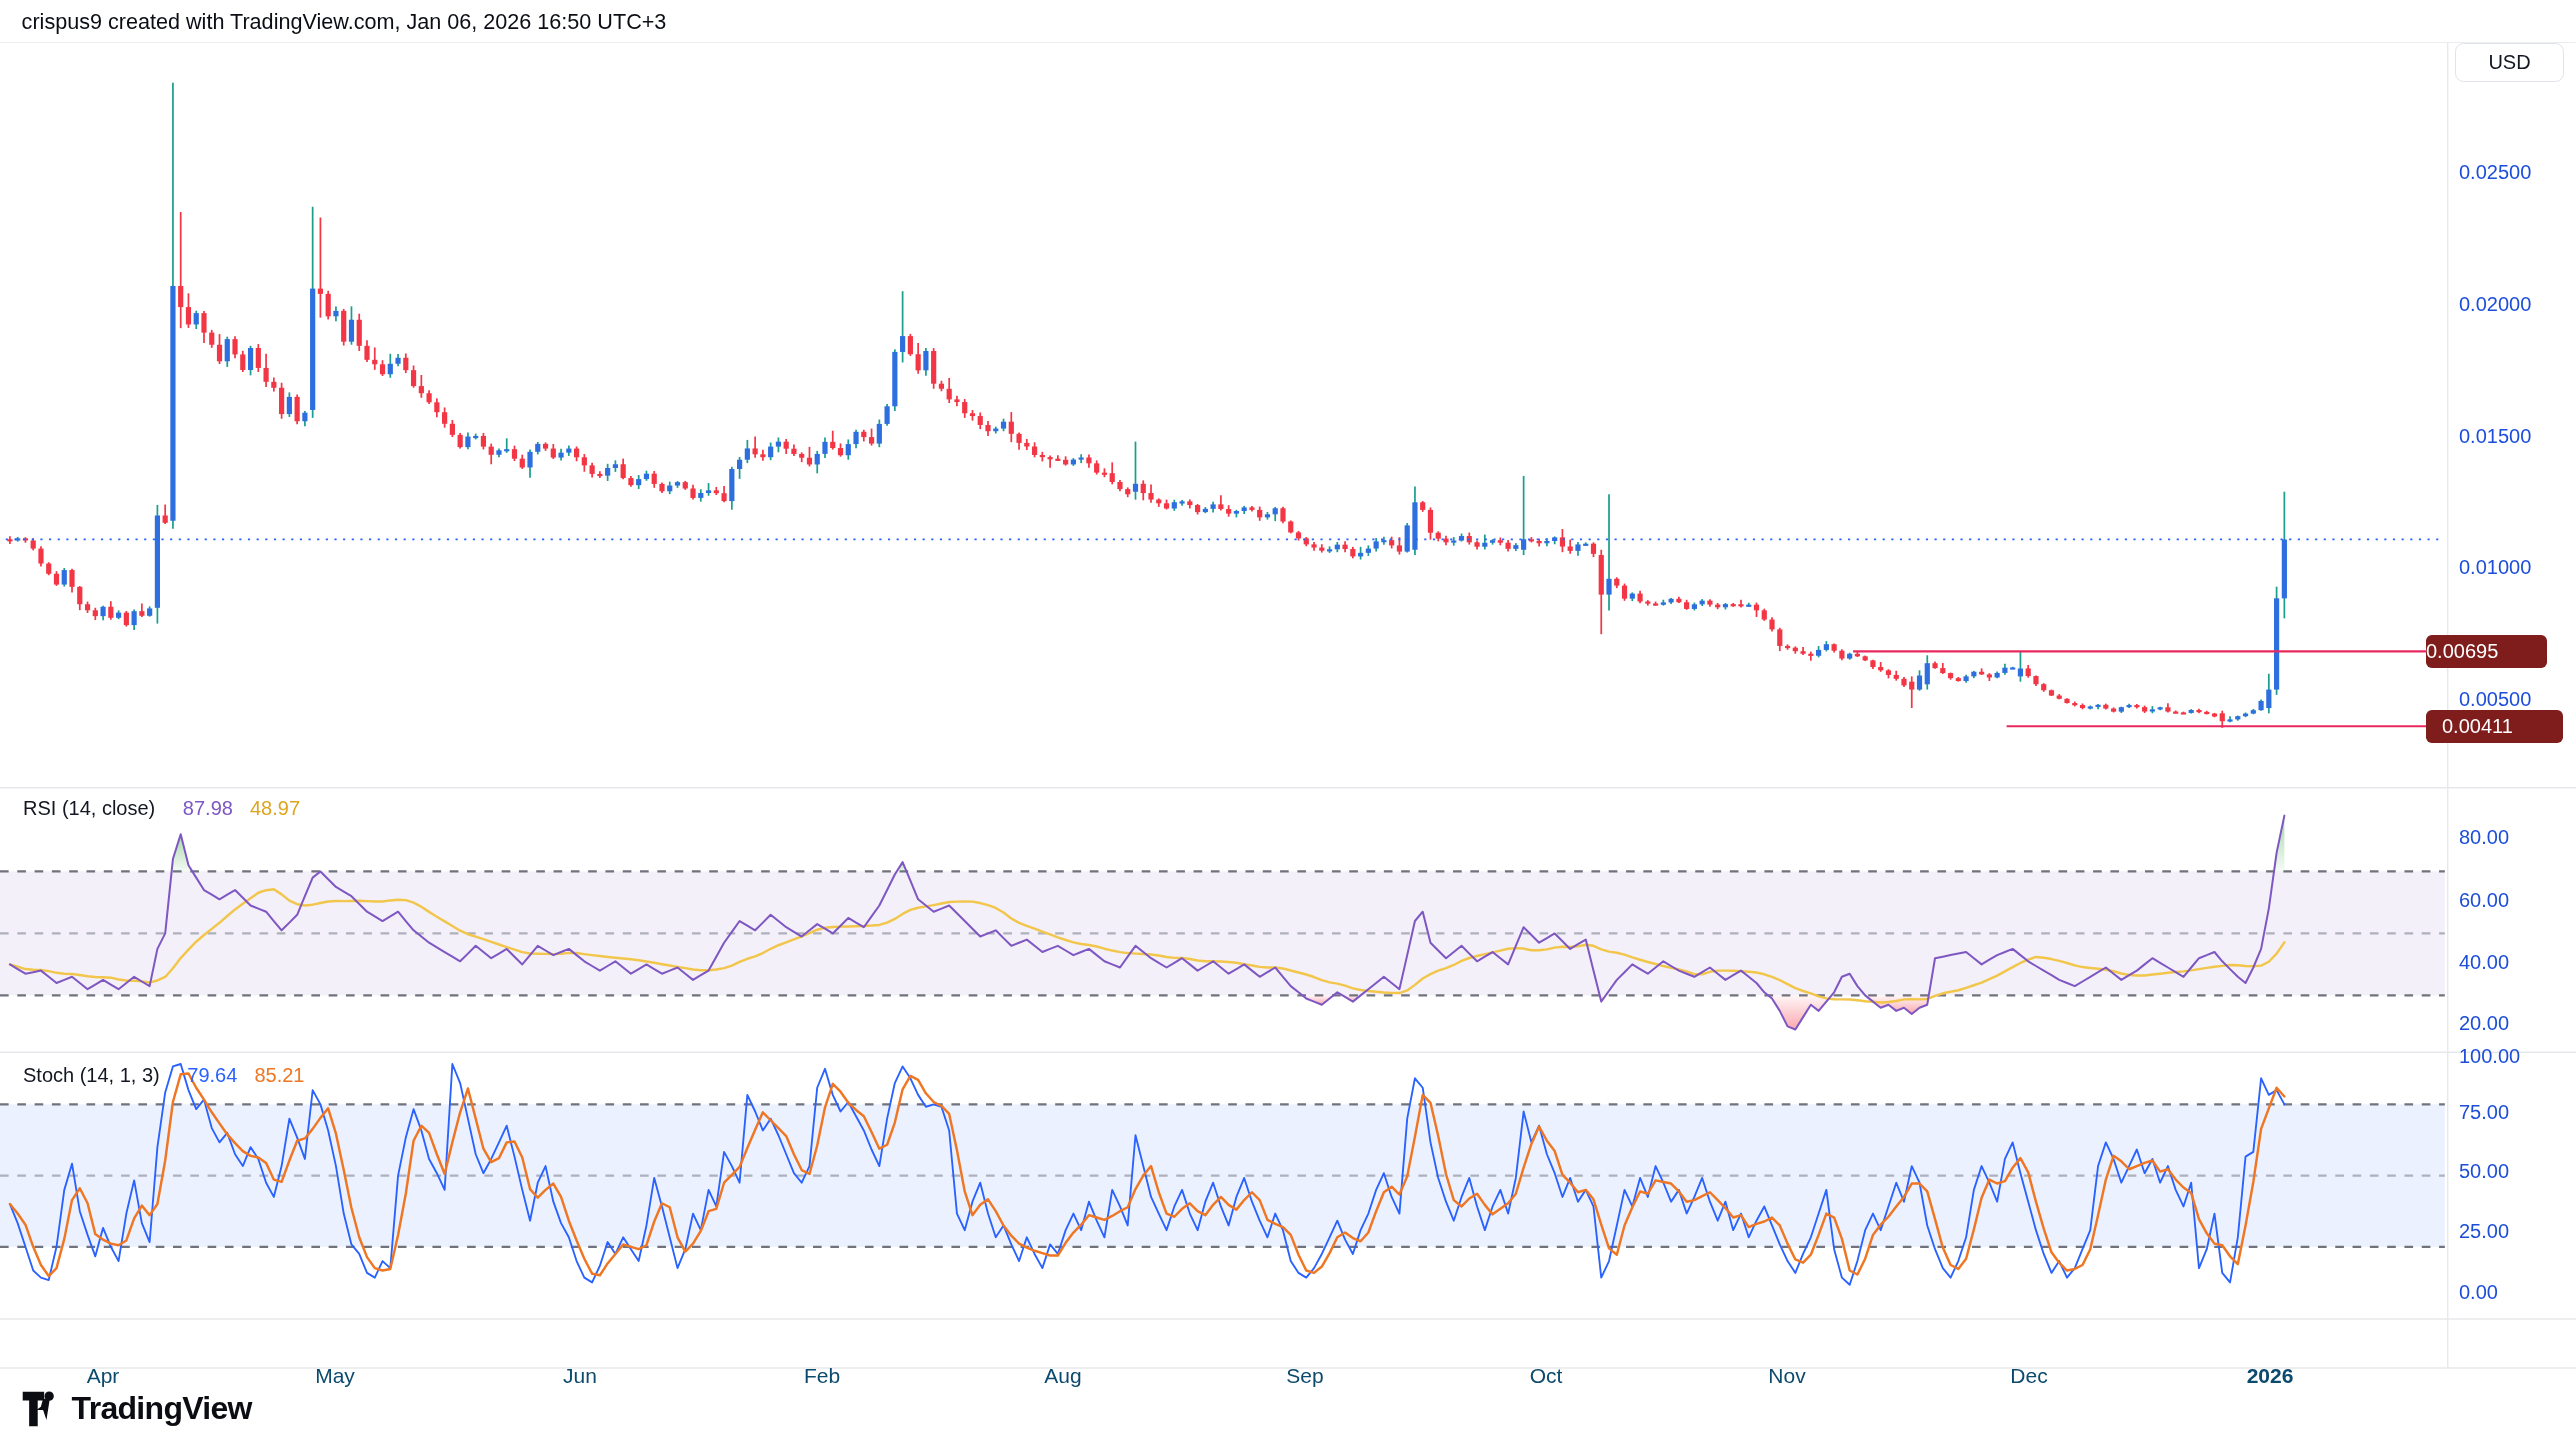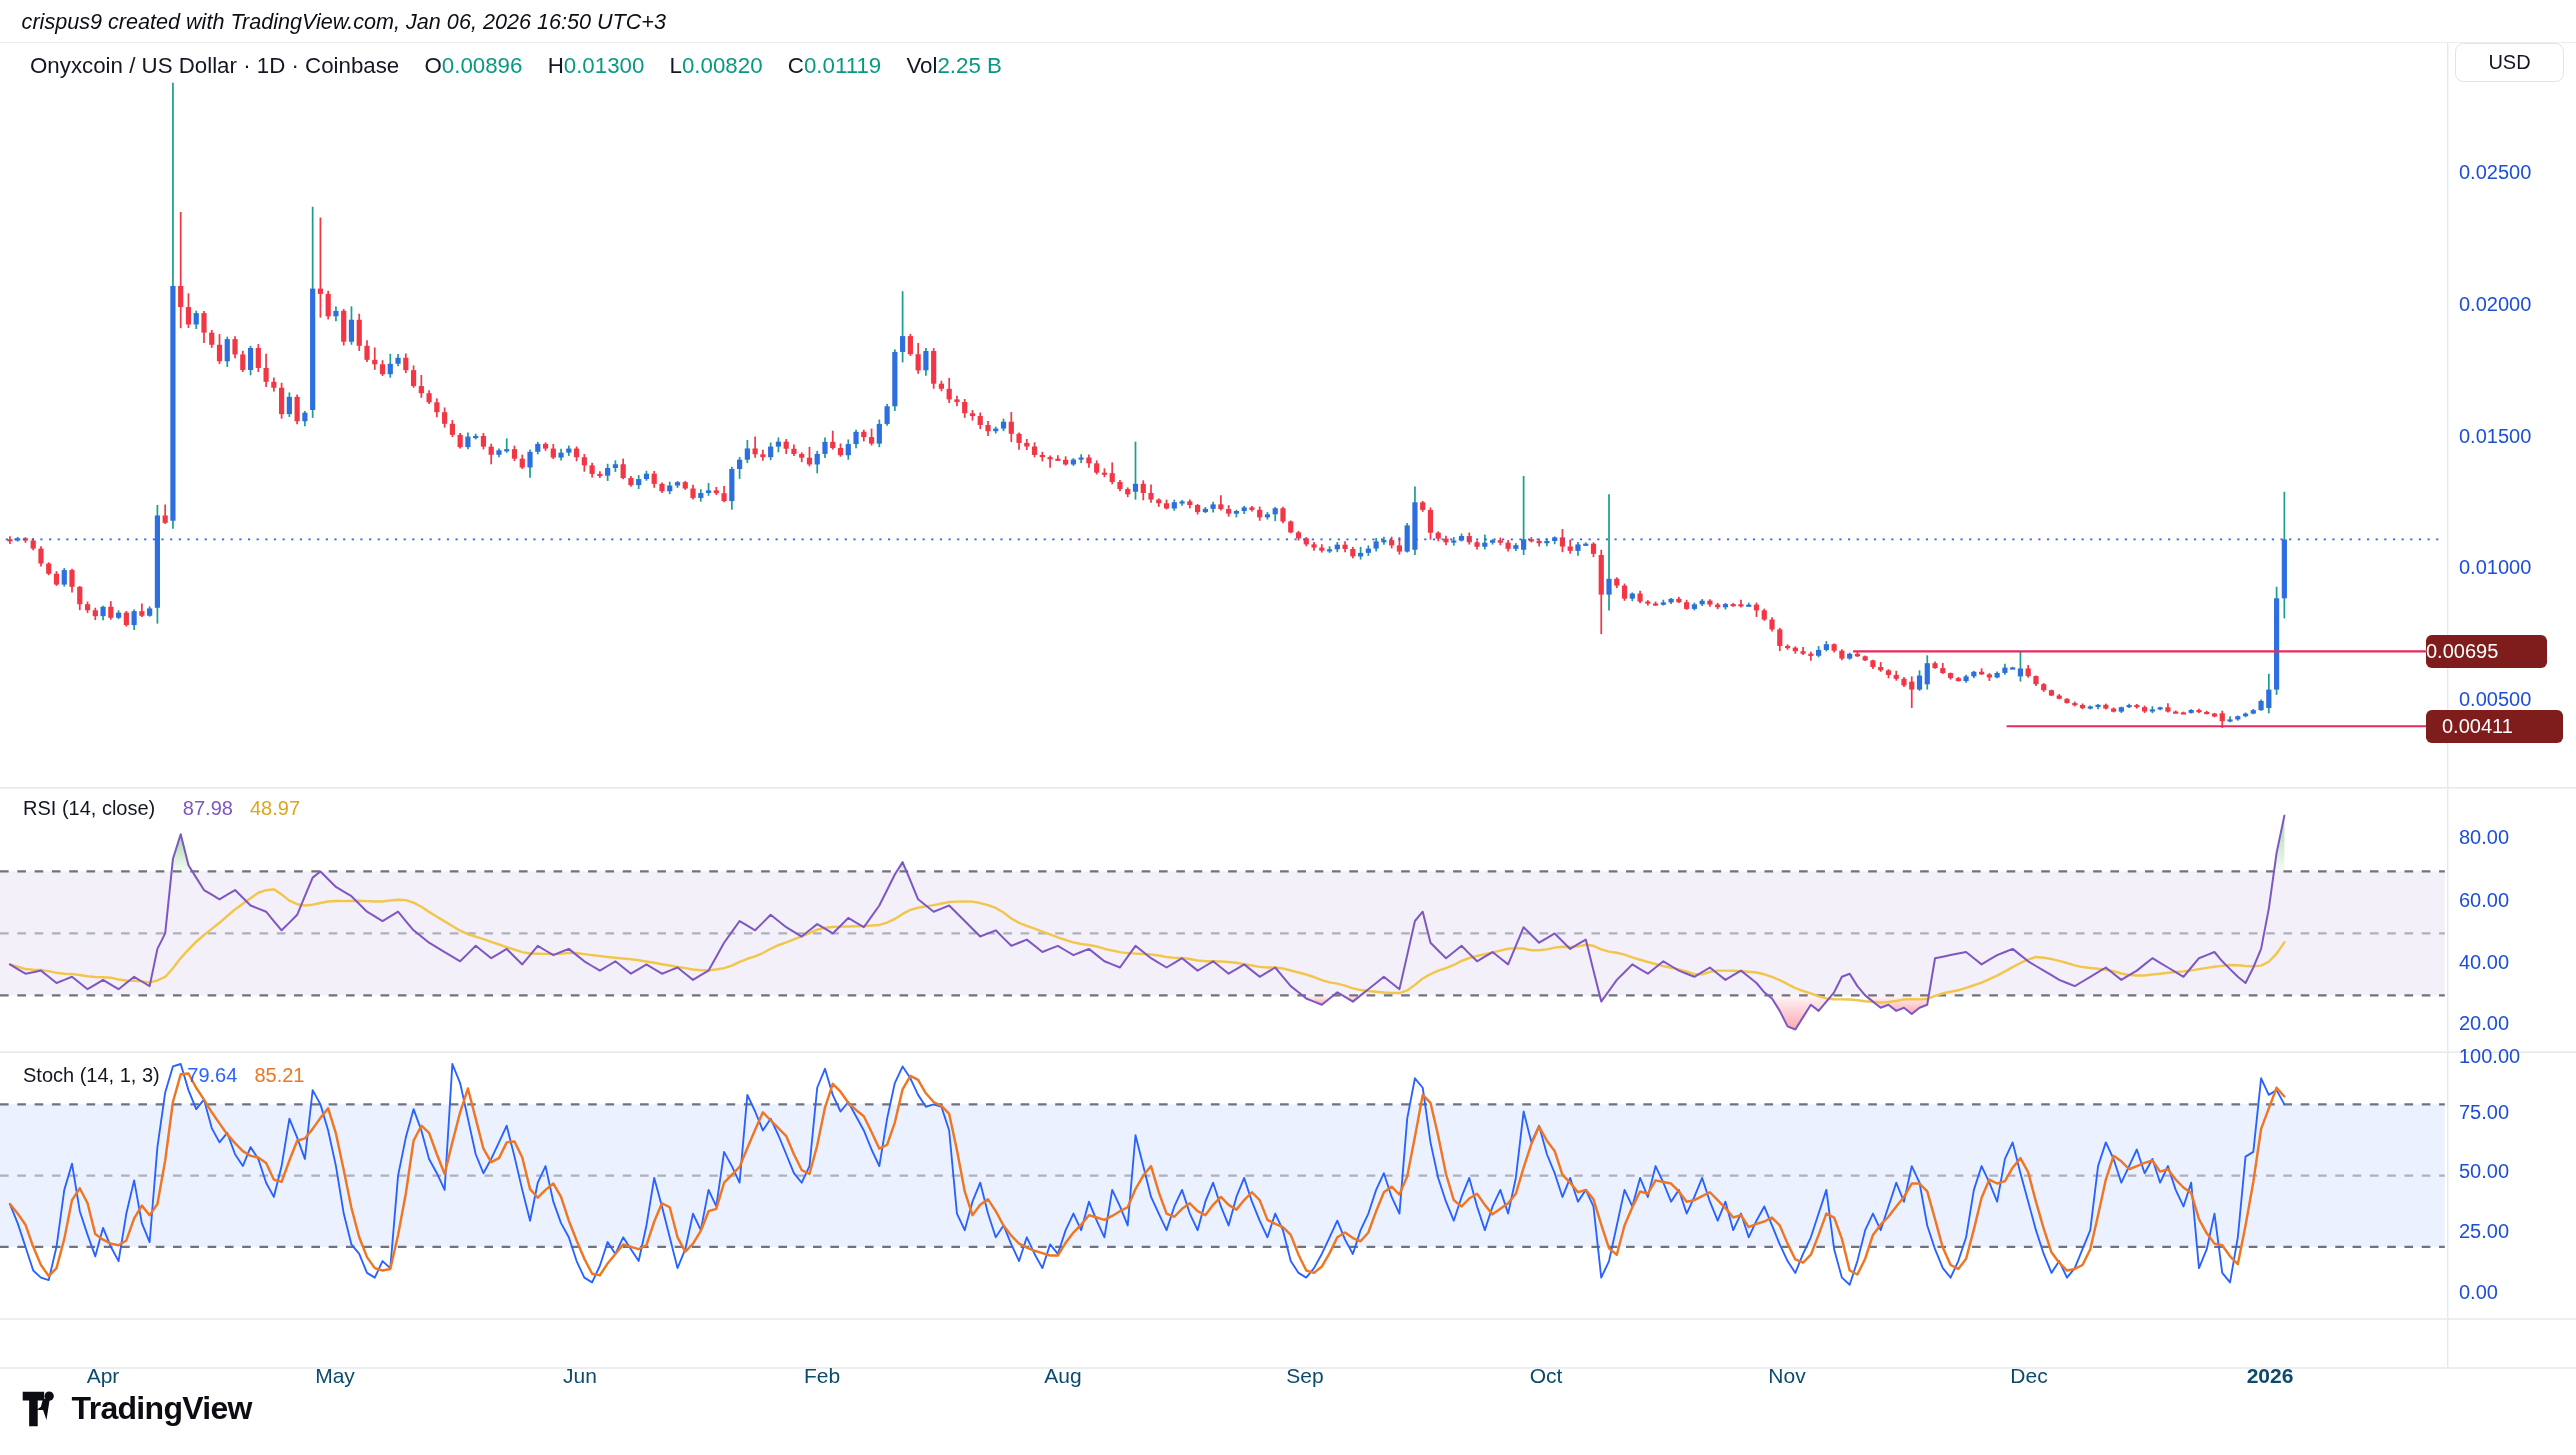--- a/index.html
+++ b/index.html
@@ -1,19 +1,19 @@
 <!DOCTYPE html>
 <html style="font-size:11.5px"><head>
 <meta charset="utf-8">
 <style>
   html,body{margin:0;padding:0;background:#fff;}
   .page{position:relative;width:2576px;height:1456px;background:#ffffff;overflow:hidden;
         font-family:"Liberation Sans","DejaVu Sans",sans-serif;color:#131722;}
   .abs{position:absolute;}
-  .topbar{left:0;top:0;width:2576px;height:42px;border-bottom:1.4px solid #ECEDEF;background:#fff;font-style:italic;}
+  .topbar{left:0;top:0;width:2576px;height:42px;border-bottom:1.4px solid #ECEDEF;background:#fff;}
   .attribution{left:21.6px;top:8.6px;font-size:21.6px;color:#0b0e14;white-space:nowrap;}
   .symbol-header{left:30px;top:53px;font-size:22.3px;white-space:nowrap;}
   .symbol-header .val{color:#089981;}
   .symbol-header .lbl{color:#131722;margin-left:19px;}
   .usd-btn{left:2455px;top:43px;width:107px;height:37px;border:1.4px solid #E0E3EB;border-radius:8.6px;
            background:#fff;font-size:20px;line-height:37px;text-align:center;color:#131722;}
   .axis-label{left:2459px;font-size:20px;color:#1d4ed8;white-space:nowrap;}
   .pink-badge{left:2426px;width:121px;height:33px;border-radius:5.8px;background:#7f1d1d;color:#fff;
               font-size:20px;line-height:33px;text-align:left;}
   .panel-header{left:23px;font-size:20px;white-space:nowrap;color:#131722;}
@@ -680,28 +680,20 @@
       </g>
       <g clip-path="url(#clipStoch)">
         <polyline points="13.8,1670.5 24.5,1683.7 35.3,1699.1 46.1,1729.8 56.8,1755.0 67.6,1770.4 78.4,1759.4 89.2,1718.8 99.9,1665.0 110.7,1648.6 121.5,1669.4 132.2,1712.2 143.0,1719.9 153.8,1725.4 164.5,1727.6 175.3,1721.0 186.1,1690.3 196.8,1672.7 207.6,1685.9 218.4,1670.5 229.2,1610.1 239.9,1528.9 250.7,1490.5 261.5,1489.4 272.2,1509.1 283.0,1525.6 293.8,1543.2 304.5,1558.5 315.3,1573.9 326.1,1586.0 336.9,1597.0 347.6,1603.6 358.4,1605.8 369.2,1613.4 379.9,1636.5 390.7,1639.8 401.5,1610.1 412.3,1582.7 423.0,1579.4 433.8,1566.2 444.6,1550.9 455.3,1537.7 466.1,1572.8 476.9,1623.3 487.6,1676.0 498.4,1716.6 509.2,1744.1 520.0,1759.4 530.7,1762.7 541.5,1760.5 552.3,1713.3 563.0,1656.2 573.8,1582.7 584.6,1561.8 595.3,1571.7 606.1,1601.4 616.9,1628.8 627.6,1584.9 638.4,1543.2 649.2,1510.2 660.0,1552.0 670.7,1593.7 681.5,1612.3 692.3,1606.8 703.0,1584.9 713.8,1583.8 724.6,1605.8 735.4,1649.7 746.1,1661.7 756.9,1650.8 767.7,1642.0 778.4,1660.6 789.2,1693.6 800.0,1721.0 810.7,1746.3 821.5,1767.1 832.3,1769.3 843.0,1752.9 853.8,1739.7 864.6,1726.5 875.4,1729.8 886.1,1733.1 896.9,1727.6 907.7,1694.7 918.4,1669.4 929.2,1674.9 940.0,1716.6 950.8,1736.4 961.5,1725.4 972.3,1707.8 983.1,1680.4 993.8,1677.1 1004.6,1640.9 1015.4,1629.9 1026.1,1618.9 1036.9,1592.6 1047.7,1567.3 1058.4,1543.2 1069.2,1554.2 1080.0,1565.1 1090.8,1576.1 1101.5,1601.4 1112.3,1623.3 1123.1,1628.8 1133.8,1589.3 1144.6,1536.6 1155.4,1503.7 1166.2,1514.6 1176.9,1530.0 1187.7,1539.9 1198.5,1548.7 1209.2,1570.6 1220.0,1593.7 1230.8,1588.2 1241.5,1557.4 1252.3,1511.3 1263.1,1492.7 1273.8,1498.2 1284.6,1516.8 1295.4,1528.9 1306.2,1534.4 1316.9,1545.4 1327.7,1595.9 1338.5,1653.0 1349.2,1685.9 1360.0,1671.6 1370.8,1663.9 1381.5,1680.4 1392.3,1700.2 1403.1,1714.4 1413.9,1725.4 1424.6,1730.9 1435.4,1735.3 1446.2,1738.6 1456.9,1741.9 1467.7,1741.9 1478.5,1724.3 1489.3,1710.0 1500.0,1699.1 1510.8,1685.9 1521.6,1689.2 1532.3,1692.5 1543.1,1687.0 1553.9,1680.4 1564.6,1674.9 1575.4,1649.7 1586.2,1631.0 1597.0,1617.8 1607.7,1654.1 1618.5,1683.7 1629.3,1688.1 1640.0,1677.1 1650.8,1669.4 1661.6,1680.4 1672.3,1685.9 1683.1,1671.6 1693.9,1660.6 1704.6,1671.6 1715.4,1678.2 1726.2,1665.0 1737.0,1654.1 1747.7,1665.0 1758.5,1692.5 1769.3,1698.0 1780.0,1702.4 1790.8,1713.3 1801.6,1740.8 1812.3,1762.7 1823.1,1766.0 1833.9,1757.2 1844.7,1738.6 1855.4,1716.6 1866.2,1710.0 1877.0,1717.7 1887.7,1722.1 1898.5,1710.0 1909.3,1680.4 1920.0,1654.1 1930.8,1646.4 1941.6,1657.3 1952.4,1632.1 1963.1,1577.2 1973.9,1519.0 1984.7,1530.0 1995.4,1576.1 2006.2,1628.8 2017.0,1665.0 2027.8,1673.8 2038.5,1662.8 2049.3,1656.2 2060.1,1671.6 2070.8,1684.8 2081.6,1677.1 2092.4,1669.4 2103.1,1656.2 2113.9,1620.0 2124.7,1587.1 2135.4,1562.9 2146.2,1582.7 2157.0,1597.0 2167.8,1629.9 2178.5,1640.9 2189.3,1654.1 2200.1,1650.8 2210.8,1663.9 2221.6,1699.1 2232.4,1732.0 2243.2,1740.8 2253.9,1700.2 2264.7,1674.9 2275.5,1653.0 2286.2,1656.2 2297.0,1637.6 2307.8,1639.8 2318.5,1642.0 2329.3,1653.0 2340.1,1667.2 2350.8,1665.0 2361.6,1659.5 2372.4,1654.1 2383.2,1665.0 2393.9,1676.0 2404.7,1689.2 2415.5,1685.9 2426.2,1702.4 2437.0,1698.0 2447.8,1694.7 2458.5,1689.2 2469.3,1700.2 2480.1,1725.4 2490.9,1747.4 2501.6,1751.8 2512.4,1740.8 2523.2,1713.3 2533.9,1683.7 2544.7,1689.2 2555.5,1718.8 2566.3,1762.7 2577.0,1768.2 2587.8,1746.3 2598.6,1713.3 2609.3,1699.1 2620.1,1688.1 2630.9,1673.8 2641.6,1660.6 2652.4,1642.0 2663.2,1642.0 2673.9,1653.0 2684.7,1691.4 2695.5,1730.9 2706.3,1755.0 2717.0,1760.5 2727.8,1746.3 2738.6,1705.6 2749.3,1661.7 2760.1,1636.5 2770.9,1642.0 2781.7,1638.7 2792.4,1620.0 2803.2,1606.8 2814.0,1626.6 2824.7,1667.2 2835.5,1704.6 2846.3,1737.5 2857.0,1751.8 2867.8,1762.7 2878.6,1760.5 2889.3,1755.0 2900.1,1733.1 2910.9,1685.9 2921.7,1636.5 2932.4,1603.6 2943.2,1611.2 2954.0,1622.2 2964.7,1617.8 2975.5,1613.4 2986.3,1610.1 2997.0,1625.5 3007.8,1622.2 3018.6,1636.5 3029.4,1647.5 3040.1,1655.2 3050.9,1691.4 3061.7,1711.1 3072.4,1725.4 3083.2,1727.6 3094.0,1743.0 3104.8,1753.9 3115.5,1700.2 3126.3,1639.8 3137.1,1566.2 3147.8,1537.7 3158.6,1509.1 3169.4,1521.2" fill="none" stroke="#EF7622" stroke-width="3.4" stroke-linejoin="round" stroke-linecap="round"></polyline>
       </g>
     </svg>
 
   <div class="topbar abs">
     <div class="attribution abs">crispus9 created with TradingView.com, Jan 06, 2026 16:50 UTC+3</div>
   </div>
 
-  <div class="symbol-header abs">
-    <span>Onyxcoin / US Dollar · 1D · Coinbase</span>
-    <span class="lbl">O</span><span class="val">0.00896</span>
-    <span class="lbl">H</span><span class="val">0.01300</span>
-    <span class="lbl">L</span><span class="val">0.00820</span>
-    <span class="lbl">C</span><span class="val">0.01119</span>
-    <span class="lbl">Vol</span><span class="val">2.25 B</span>
-  </div>
 
   <div class="usd-btn abs">USD</div>
 
   <div id="price-axis" class="abs">
       <div class="axis-label abs" style="top: 161px;">0.02500</div>
       <div class="axis-label abs" style="top: 293px;">0.02000</div>
       <div class="axis-label abs" style="top: 425px;">0.01500</div>
       <div class="axis-label abs" style="top: 556px;">0.01000</div>
       <div class="axis-label abs" style="top: 688px;">0.00500</div>
       <div class="axis-label abs" style="top: 826px;">80.00</div>

